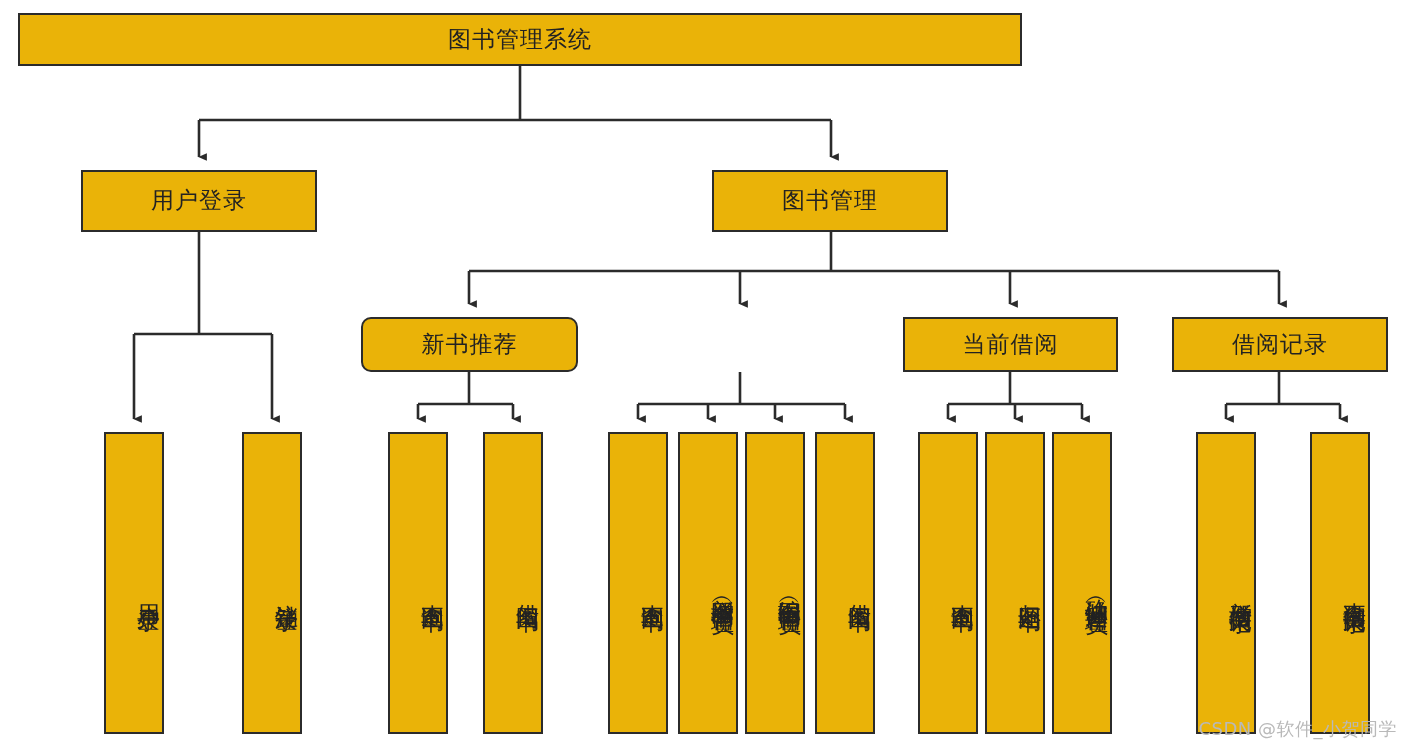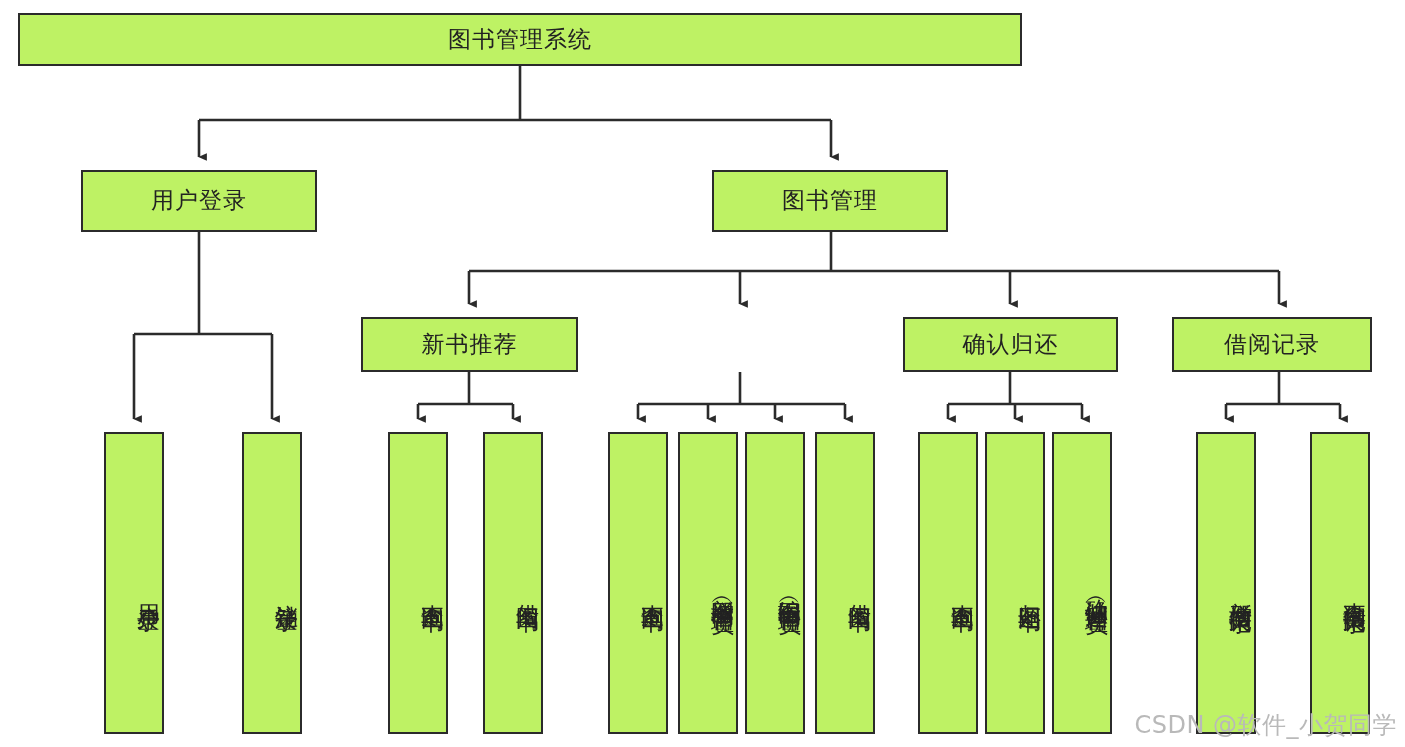--- a/index.html
+++ b/index.html
@@ -22,21 +22,21 @@
     left: 0;
     top: 0;
     width: 1405px;
     height: 747px;
     pointer-events: none;
   }
   .node {
     position: absolute;
     box-sizing: border-box;
     border: 2px solid #2b2b2b;
-    background: #bef264;
+    background: #eab308;
     display: flex;
     align-items: center;
     justify-content: center;
     color: #222222;
   }
   .node.horiz {
     font-size: 23px;
     letter-spacing: 1px;
     line-height: 1.1;
   }
@@ -53,21 +53,21 @@
   .node.vert .vlabel {
     writing-mode: vertical-rl;
     text-orientation: upright;
     display: block;
     white-space: nowrap;
   }
   .watermark {
     position: absolute;
     right: 8px;
     bottom: 6px;
-    font-size: 24px;
+    font-size: 18px;
     color: #b9b9b9;
     letter-spacing: 0.5px;
     white-space: nowrap;
   }
 </style>
 </head>
 <body>
 
 <div id="canvas">
 
@@ -125,27 +125,27 @@
     <span>图书管理系统</span>
   </div>
 
   <div class="node horiz" style="left:81px; top:170px; width:236px; height:62px;">
     <span>用户登录</span>
   </div>
   <div class="node horiz" style="left:712px; top:170px; width:236px; height:62px;text-align:center;">
     <span>图书管理</span>
   </div>
 
-  <div class="node horiz" style="left:361px; top:317px; width:217px; height:55px;">
+  <div class="node horiz" style="left:361px; top:317px; width:217px; height:55px;border-radius:10px;">
     <span>新书推荐</span>
   </div>
   <div class="node horiz" style="left:903px; top:317px; width:215px; height:55px;">
-    <span>确认归还</span>
+    <span>当前借阅</span>
   </div>
-  <div class="node horiz" style="left:1172px; top:317px; width:200px; height:55px;">
+  <div class="node horiz" style="left:1172px; top:317px; width:216px; height:55px;">
     <span>借阅记录</span>
   </div>
 
   <div class="node vert" style="left:104px; top:432px; width:60px; height:302px;">
     <span class="vlabel">用户登录</span>
   </div>
   <div class="node vert" style="left:242px; top:432px; width:60px; height:302px;">
     <span class="vlabel">注销登录</span>
   </div>
 

